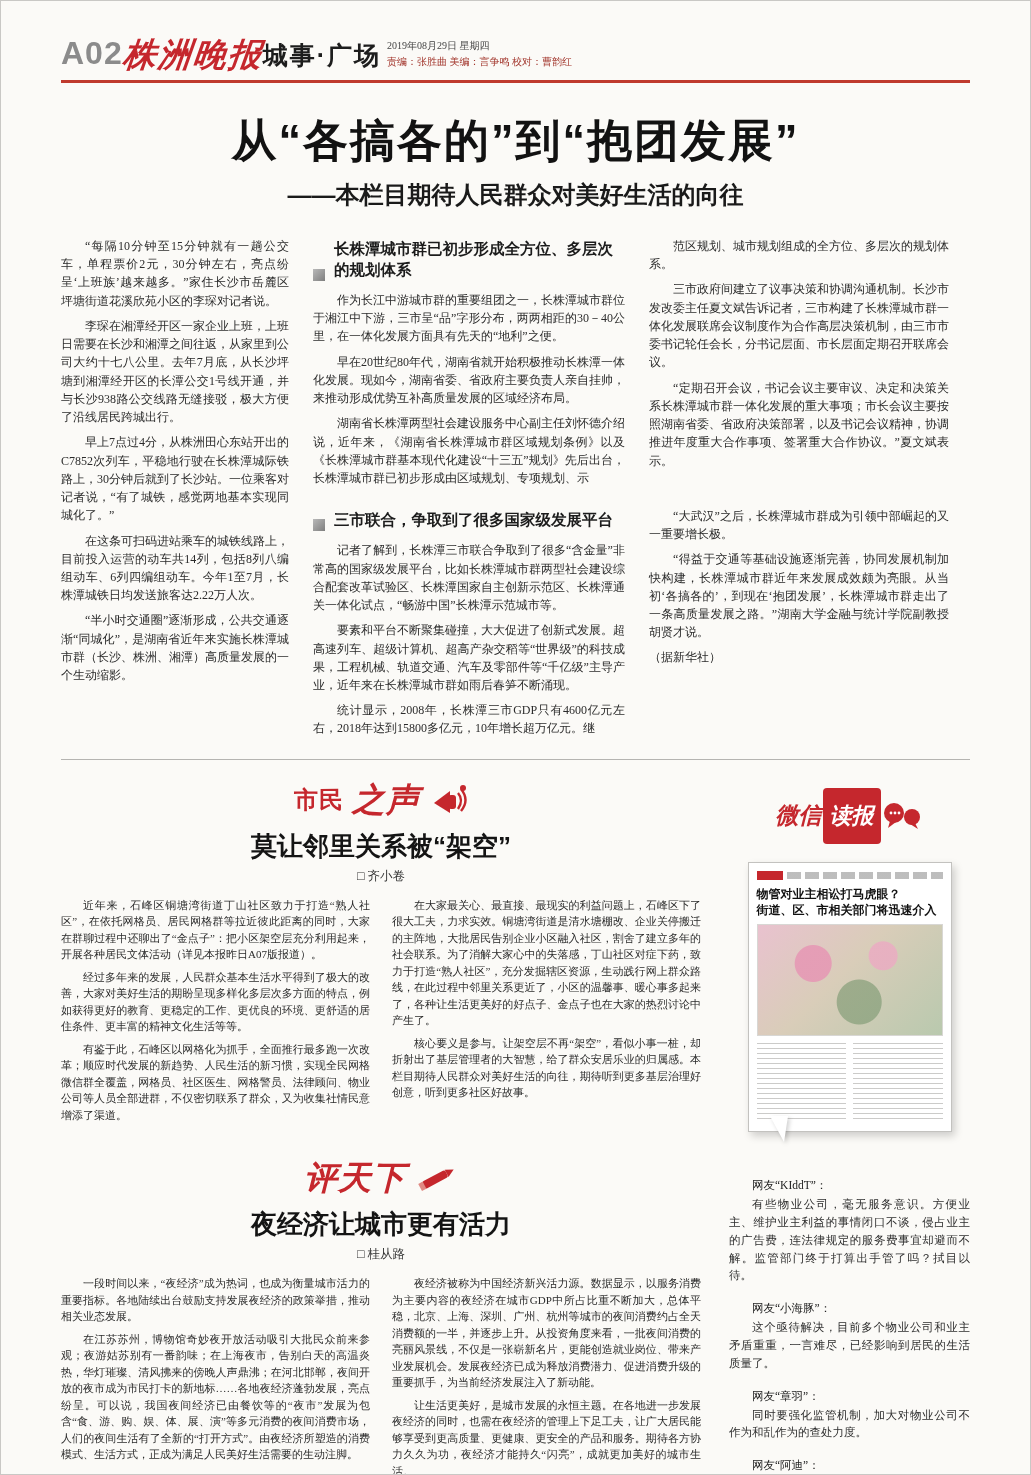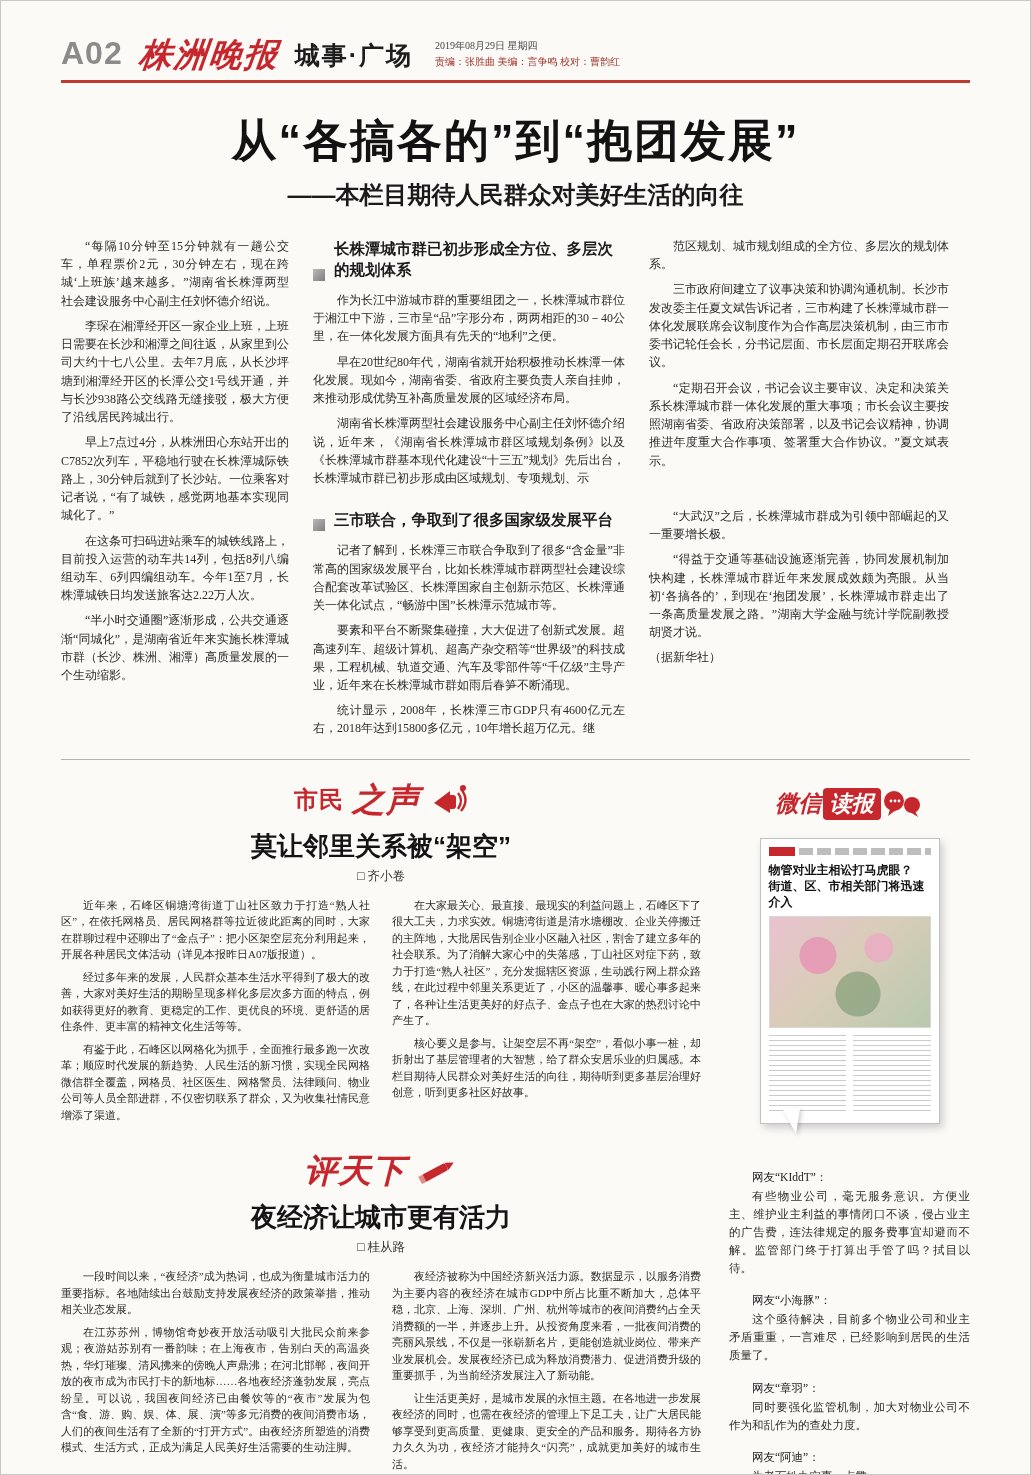--- a/index.html
+++ b/index.html
@@ -5,21 +5,21 @@
   * { box-sizing: border-box; }
   html,body { margin:0; padding:0; background:#e6e5e3; }
   .page {
     width:1031px; height:1475px; margin:0 auto; position:relative;
     background:#fbfaf7; border:1px solid #c9c8c5; overflow:hidden;
     padding:34px 60px 20px 60px;
     font-family:"Liberation Serif","DejaVu Serif",serif;
     color:#2b2b2b;
   }
   
-  .header { display:flex; align-items:flex-end; gap:16px; padding-bottom:8px;
+  .header { display:flex; align-items:flex-end; padding-bottom:8px;
             border-bottom:3px solid #bf3a2e; }
   .page-num { font-family:"Liberation Sans","DejaVu Sans",sans-serif;
               font-size:32px; font-weight:bold; color:#8b8b8b; letter-spacing:1px; }
   .masthead { color:#c5272d; font-size:33px; font-weight:900; font-style:italic;
               transform:skewX(-6deg); letter-spacing:2px; line-height:1; }
   .section-name { font-family:"Liberation Sans","DejaVu Sans",sans-serif;
                   font-size:25px; font-weight:900; color:#1d1d1d; letter-spacing:2px; }
   .header-meta { font-size:10px; line-height:1.6; margin-left:6px; padding-bottom:2px; }
   .header-meta .date { color:#444; }
   .header-meta .staff { color:#a2352c; }
@@ -53,22 +53,22 @@
   .logo-red-lg { color:#c5272d; font-family:"Liberation Sans","DejaVu Sans",sans-serif;
                  font-weight:900; font-style:italic; font-size:33px; letter-spacing:1px; }
   .block-title { text-align:center; font-family:"Liberation Sans","DejaVu Sans",sans-serif;
                  font-size:26px; font-weight:900; color:#141414; margin:6px 0 4px 0; }
   .block-author { text-align:center; font-size:12.5px; color:#333; margin:0 0 12px 0; }
   
   .wx-logo { display:flex; align-items:center; justify-content:center; gap:1px; margin-top:16px; }
   .wx-word1 { color:#c5272d; font-family:"Liberation Sans","DejaVu Sans",sans-serif;
               font-weight:900; font-style:italic; font-size:23px; }
   .wx-word2 { color:#fff; background:#c5272d; font-family:"Liberation Sans","DejaVu Sans",sans-serif;
-              font-weight:900; font-style:italic; font-size:22px; padding:1px 7px; border-radius:4px; }
-  .clip-wrap { position:relative; width:180px; margin:18px auto 0 auto; }
+              font-weight:900; font-style:italic; font-size:22px; padding:13px 7px; border-radius:4px; }
+  .clip-wrap { position:relative; width:204px; margin:18px auto 0 auto; }
   .clip { background:#fff; border:1px solid #c3c2bf; box-shadow:3px 4px 8px rgba(0,0,0,.18);
           padding:8px 8px 10px 8px; }
   .clip-topbar { display:flex; align-items:center; gap:4px; margin-bottom:6px; }
   .clip-topbar .bar { height:7px; flex:1; background:repeating-linear-gradient(to right,#9a9a9a 0 14px,transparent 14px 18px); opacity:.65; }
   .clip-topbar .redchip { width:26px; height:9px; background:#c5272d; }
   .clip-headline { font-family:"Liberation Sans","DejaVu Sans",sans-serif; font-weight:800;
                    font-size:12px; line-height:1.35; color:#111; margin:2px 0 6px 0; }
   .clip-photo { height:112px; border:1px solid #d8d7d4;
                 background:
                   radial-gradient(circle at 30% 35%, rgba(230,150,180,.85) 0 18px, transparent 19px),
@@ -103,21 +103,21 @@
       <div class="staff">责编：张胜曲 美编：言争鸣 校对：曹韵红</div>
     </div>
   </div>
 
   <div class="main-title">从“各搞各的”到“抱团发展”</div>
   <div class="main-subtitle">——本栏目期待人民群众对美好生活的向往</div>
 
   <div class="article">
 
     <div>
-      <p>“每隔10分钟至15分钟就有一趟公交车，单程票价2元，30分钟左右，现在跨城‘上班族’越来越多。”湖南省长株潭两型社会建设服务中心副主任刘怀德介绍说。</p>
+      <p>“每隔10分钟至15分钟就有一趟公交车，单程票价2元，30分钟左右，亮点纷呈‘上班族’越来越多。”家住长沙市岳麓区坪塘街道花溪欣苑小区的李琛对记者说。</p>
       <p>李琛在湘潭经开区一家企业上班，上班日需要在长沙和湘潭之间往返，从家里到公司大约十七八公里。去年7月底，从长沙坪塘到湘潭经开区的长潭公交1号线开通，并与长沙938路公交线路无缝接驳，极大方便了沿线居民跨城出行。</p>
       <p>早上7点过4分，从株洲田心东站开出的C7852次列车，平稳地行驶在长株潭城际铁路上，30分钟后就到了长沙站。一位乘客对记者说，“有了城铁，感觉两地基本实现同城化了。”</p>
       <p>在这条可扫码进站乘车的城铁线路上，目前投入运营的动车共14列，包括8列八编组动车、6列四编组动车。今年1至7月，长株潭城铁日均发送旅客达2.22万人次。</p>
       <p>“半小时交通圈”逐渐形成，公共交通逐渐“同城化”，是湖南省近年来实施长株潭城市群（长沙、株洲、湘潭）高质量发展的一个生动缩影。</p>
     </div>
 
     <div>
       <div class="sec-head">
         <span class="sq"></span>
         <span>长株潭城市群已初步形成全方位、多层次的规划体系</span>
@@ -171,21 +171,21 @@
           <p>近年来，石峰区铜塘湾街道丁山社区致力于打造“熟人社区”，在依托网格员、居民网格群等拉近彼此距离的同时，大家在群聊过程中还聊出了“金点子”：把小区架空层充分利用起来，开展各种居民文体活动（详见本报昨日A07版报道）。</p>
           <p>经过多年来的发展，人民群众基本生活水平得到了极大的改善，大家对美好生活的期盼呈现多样化多层次多方面的特点，例如获得更好的教育、更稳定的工作、更优良的环境、更舒适的居住条件、更丰富的精神文化生活等等。</p>
           <p>有鉴于此，石峰区以网格化为抓手，全面推行最多跑一次改革；顺应时代发展的新趋势、人民生活的新习惯，实现全民网格微信群全覆盖，网格员、社区医生、网格警员、法律顾问、物业公司等人员全部进群，不仅密切联系了群众，又为收集社情民意增添了渠道。</p>
         </div>
         <div>
           <p>在大家最关心、最直接、最现实的利益问题上，石峰区下了很大工夫，力求实效。铜塘湾街道是清水塘棚改、企业关停搬迁的主阵地，大批居民告别企业小区融入社区，割舍了建立多年的社会联系。为了消解大家心中的失落感，丁山社区对症下药，致力于打造“熟人社区”，充分发掘辖区资源，生动践行网上群众路线，在此过程中邻里关系更近了，小区的温馨事、暖心事多起来了，各种让生活更美好的好点子、金点子也在大家的热烈讨论中产生了。</p>
           <p>核心要义是参与。让架空层不再“架空”，看似小事一桩，却折射出了基层管理者的大智慧，给了群众安居乐业的归属感。本栏目期待人民群众对美好生活的向往，期待听到更多基层治理好创意，听到更多社区好故事。</p>
         </div>
       </div>
 
-      <div class="logo-row" style="margin-top:20px;">
+      <div class="logo-row" style="margin-top:27px;">
         <span class="logo-red-lg">评天下</span>
         <svg class="icon-svg" width="44" height="30" viewBox="0 0 44 30">
           <g transform="rotate(-28 22 15)">
             <rect x="8" y="11" width="26" height="8" rx="2" fill="#c5272d"></rect>
             <path d="M34 11 L42 15 L34 19 Z" fill="#c5272d"></path>
             <rect x="4" y="11" width="5" height="8" fill="#e08a84"></rect>
           </g>
         </svg>
       </div>
       <div class="block-title">夜经济让城市更有活力</div>

